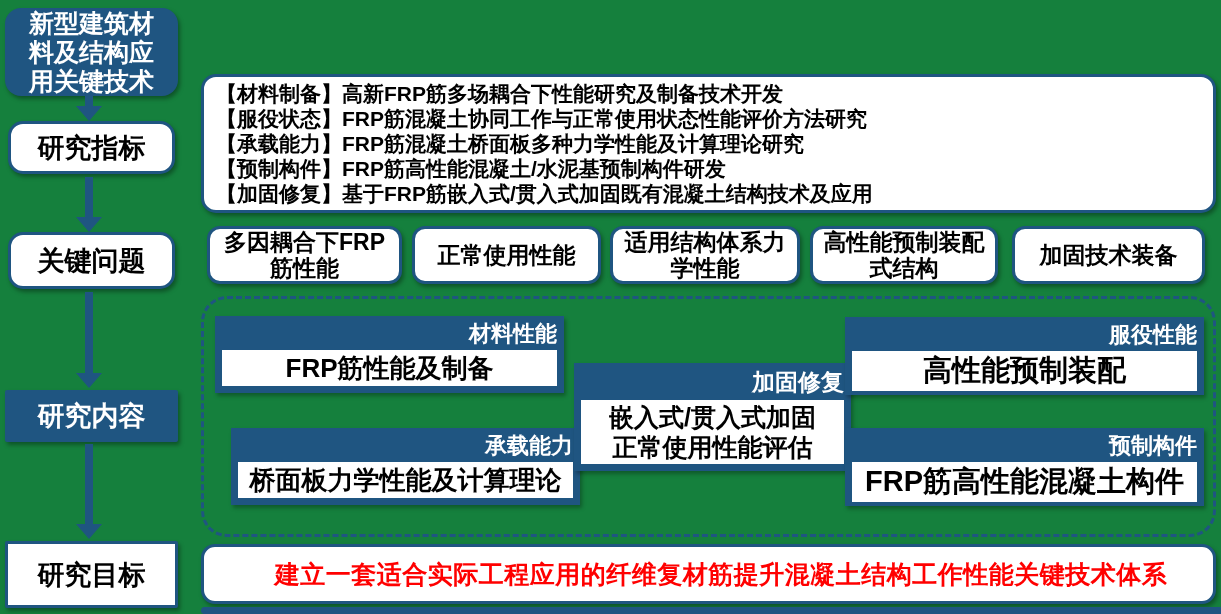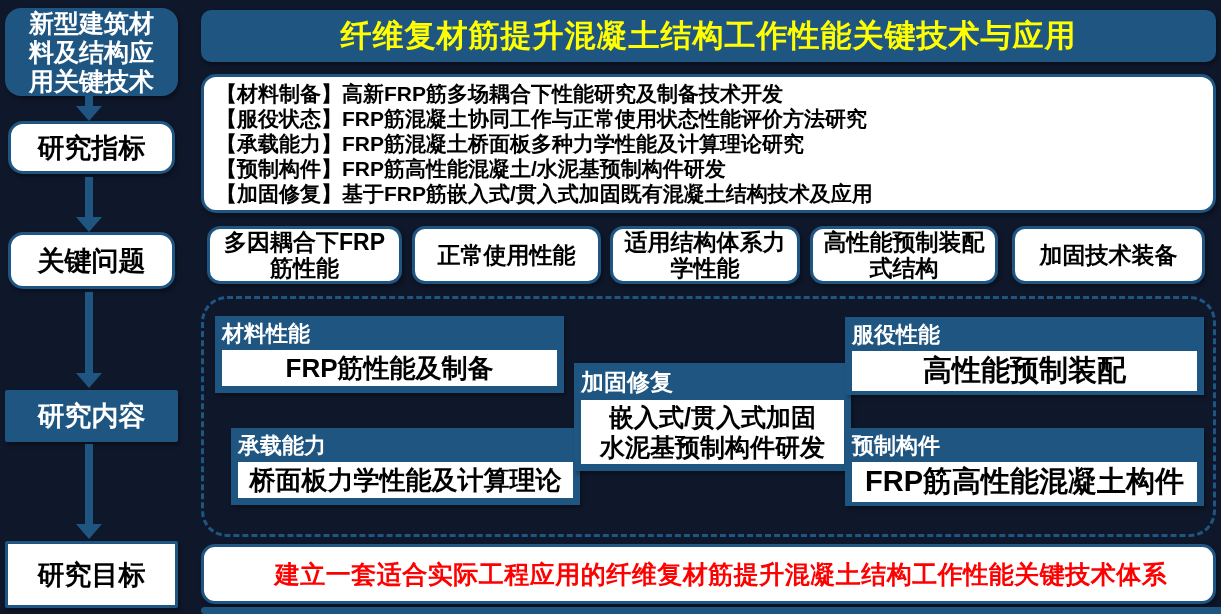--- a/index.html
+++ b/index.html
@@ -1,18 +1,18 @@
 <!DOCTYPE html>
 <html><head>
 <meta charset="utf-8">
 <style>
   html,body { margin:0; padding:0; background:#fff; }
   .canvas {
     --blue:#1F5581;
-    position:relative; width:1221px; height:614px; background:#0f172a;
+    position:relative; width:1221px; height:614px; background:#15803d;
     font-family:"Liberation Sans","DejaVu Sans",sans-serif;
     font-weight:bold; overflow:hidden;
   }
   .abs { position:absolute; box-sizing:border-box; }
   .node { display:flex; align-items:center; justify-content:center; text-align:center; }
   .solid { background:var(--blue); color:#fff; }
   .outline { background:#fff; border:3px solid var(--blue); color:#000; }
   .rounded { border-radius:15px; }
   .sq { border-radius:2px; }
   .shadow { box-shadow:2px 3px 4px rgba(0,0,0,0.35); }
@@ -32,21 +32,21 @@
   .banner { left:201px; top:10px; width:1015px; height:52px; border-radius:10px; font-size:31px; color:#FFFF00; letter-spacing:1px; }
   .overview { left:201px; top:74px; width:1015px; height:139px; border-radius:15px; padding:20px 12px; display:flex; flex-direction:column; justify-content:center; }
   .overview-line { font-size:21px; line-height:25px; color:#000; white-space:nowrap; }
 
   .kp { top:226px; height:58px; border-radius:13px; font-size:23px; line-height:26px; }
   .pre { white-space:pre-line; }
 
   .dashed-wrap { left:201px; top:296px; width:1015px; height:241px; border:3px dashed var(--blue); border-radius:26px; }
 
   .rc-block { background:var(--blue); padding:2px 7px 7px; display:flex; flex-direction:column; box-shadow:2px 3px 4px rgba(0,0,0,0.3); }
-  .rc-header { color:#fff; font-size:22px; line-height:32px; text-align:left; flex:0 0 auto; }
+  .rc-header { color:#fff; font-size:22px; line-height:32px; text-align:right; flex:0 0 auto; }
   .rc-body { background:#fff; color:#000; flex:1 1 auto; display:flex; align-items:center; justify-content:center; text-align:center; }
   .rc-material { left:215px; top:316px; width:349px; height:77px; }
   .rc-bearing  { left:215px; top:428px; width:349px; height:77px;margin-left:16px; }
   .rc-repair   { left:574px; top:363px; width:277px; height:108px; }
   .rc-service  { left:845px; top:317px; width:359px; height:78px; }
   .rc-precast  { left:845px; top:428px; width:359px; height:78px; }
   .rc-material .rc-body, .rc-bearing .rc-body { font-size:26px; }
   .rc-service .rc-body, .rc-precast .rc-body { font-size:29px; }
   .rc-repair .rc-header { line-height:35px; font-size:23px; }
   .rc-repair .rc-body { font-size:25px; line-height:30px; }
@@ -82,21 +82,20 @@
 
   <div class="abs node solid sq shadow lf-cont">研究内容</div>
 
   <div class="arrow" style="top:444px; height:95px;">
     <div class="arrow-shaft"></div>
     <div class="arrow-head"></div>
   </div>
 
   <div class="abs node outline sq shadow lf-goal">研究目标</div>
 
-  <div class="abs node solid shadow banner">纤维复材筋提升混凝土结构工作性能关键技术与应用</div>
 
   <div class="abs outline shadow overview">
     <div class="overview-line">【材料制备】高新FRP筋多场耦合下性能研究及制备技术开发</div>
     <div class="overview-line">【服役状态】FRP筋混凝土协同工作与正常使用状态性能评价方法研究</div>
     <div class="overview-line">【承载能力】FRP筋混凝土桥面板多种力学性能及计算理论研究</div>
     <div class="overview-line">【预制构件】FRP筋高性能混凝土/水泥基预制构件研发</div>
     <div class="overview-line">【加固修复】基于FRP筋嵌入式/贯入式加固既有混凝土结构技术及应用</div>
   </div>
 
   <div class="abs node outline shadow kp pre" style="left:207px; width:195px;">多因耦合下FRP
@@ -116,21 +115,21 @@
   </div>
 
   <div class="abs rc-block rc-bearing">
     <div class="rc-header">承载能力</div>
     <div class="rc-body">桥面板力学性能及计算理论</div>
   </div>
 
   <div class="abs rc-block rc-repair">
     <div class="rc-header">加固修复</div>
     <div class="rc-body pre">嵌入式/贯入式加固
-水泥基预制构件研发</div>
+正常使用性能评估</div>
   </div>
 
   <div class="abs rc-block rc-service">
     <div class="rc-header">服役性能</div>
     <div class="rc-body">高性能预制装配</div>
   </div>
 
   <div class="abs rc-block rc-precast">
     <div class="rc-header">预制构件</div>
     <div class="rc-body">FRP筋高性能混凝土构件</div>

